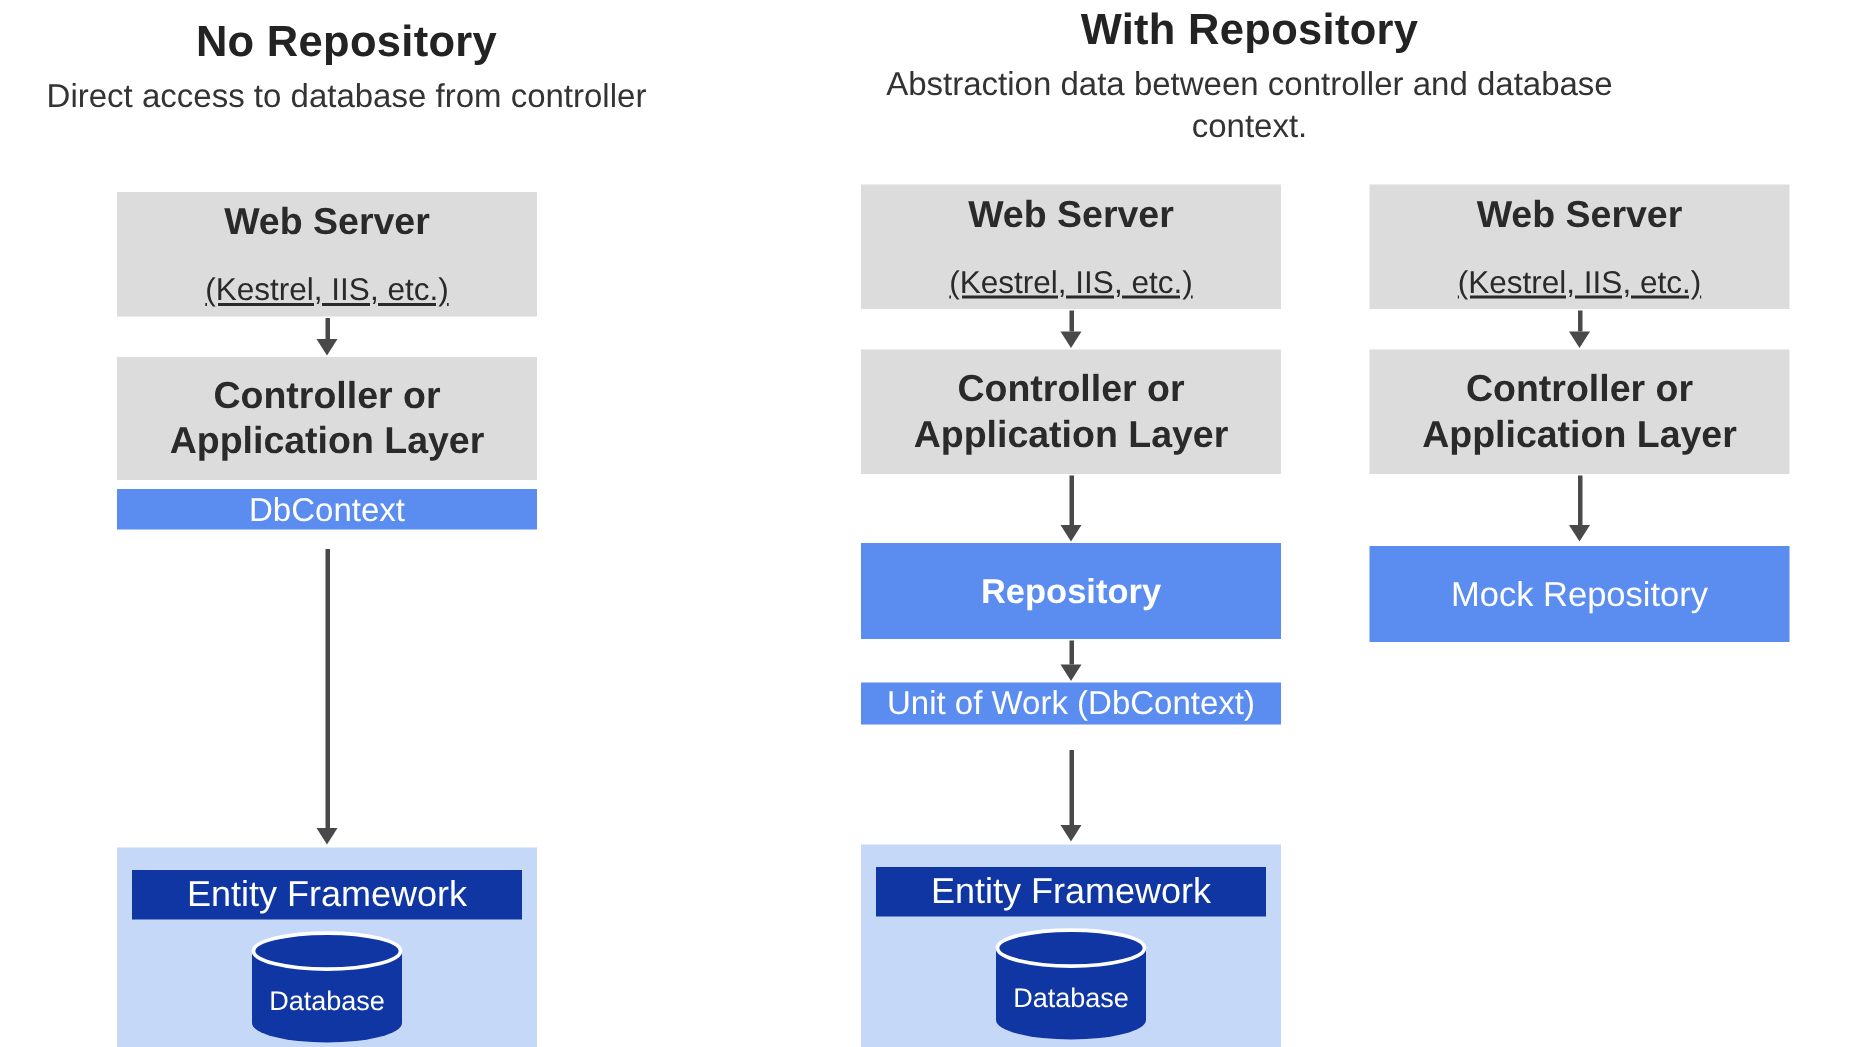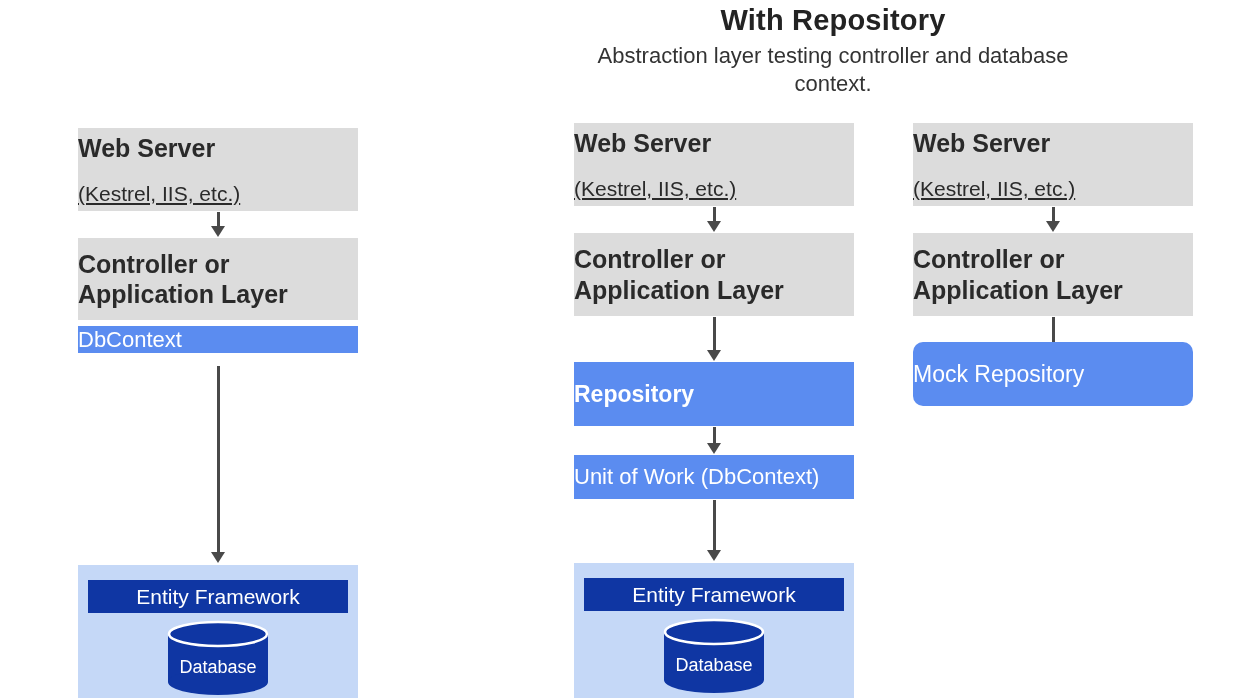--- a/index.html
+++ b/index.html
@@ -28,21 +28,21 @@
   .header-left  { left: 0px;   top: 12px; width: 462px; }
   .header-right { left: 560px; top: 4px; width: 546px; }
   .h-title { font-size: 29px; font-weight: 700; letter-spacing: 0.2px; color: #232323; }
   .h-sub   { font-size: 22px; font-weight: 400; margin-top: 5px; line-height: 1.25; color: #333333; }
 
   .box {
     position: absolute;
     width: 280px;
     display: flex;
     flex-direction: column;
-    align-items: flex-start;
+    align-items: center;
     justify-content: center;
     text-align: center;
   }
   .box-gray { background: var(--box-gray); color: #2a2a2a; }
   .box-blue { background: var(--box-blue); color: var(--text-white); font-size: 22px; font-weight: 400; }
   .box-title { font-size: 25px; font-weight: 700; line-height: 1.22; }
   .box-sub   { font-size: 21px; font-weight: 400; margin-top: 18px; text-decoration: underline; }
 
   .col-l { left: 78px;  }
   .col-m { left: 574px; }
@@ -70,43 +70,47 @@
     position: absolute;
     width: 280px;
     background: var(--box-light-blue);
   }
   .ef-bar {
     margin: 15px auto 0;
     width: 260px;
     height: 33px;
     background: var(--box-dark-blue);
     color: var(--text-white);
-    font-size: 21px;
+    font-size: 24px;
     font-weight: 400;
     text-align: center;
     line-height: 33px;
   }
   .cylinder { display: block; margin: 7px auto 0; }
   .cyl-fill { fill: var(--box-dark-blue); }
   .cyl-top  { fill: var(--box-dark-blue); stroke: #ffffff; stroke-width: 2.5px; }
   .cyl-text {
     fill: #ffffff;
     font-family: "Liberation Sans", "DejaVu Sans", sans-serif;
     font-size: 18px;
   }
 </style>
 </head>
 <body>
 
 <div class="canvas">
 
+  <div class="header header-left">
+    <div class="h-title">No Repository</div>
+    <div class="h-sub">Direct access to database from controller</div>
+  </div>
   <div class="header header-right">
     <div class="h-title">With Repository</div>
     <div class="h-sub">
-      <div>Abstraction layer testing controller and database context.</div>
+      <div>Abstraction data between controller and database context.</div>
     </div>
   </div>
 
   <div class="box box-gray col-l" style="top:128px;height:83px;">
     <div class="box-title">Web Server</div>
     <div class="box-sub">(Kestrel, IIS, etc.)</div>
   </div>
 
   <div class="arrow arr-l" style="top:212px;height:25px;">
     <div class="shaft"></div>
@@ -159,21 +163,21 @@
 
   <div class="box box-blue col-m" style="top:362px;height:64px;font-size:23px;font-weight:bold;">
     <div>Repository</div>
   </div>
 
   <div class="arrow arr-m" style="top:427px;height:27px;">
     <div class="shaft"></div>
     <div class="head"></div>
   </div>
 
-  <div class="box box-blue col-m" style="top:455px;height:44px;">
+  <div class="box box-blue col-m" style="top:455px;height:28px;">
     <div>Unit of Work (DbContext)</div>
   </div>
 
   <div class="arrow arr-m" style="top:500px;height:61px;">
     <div class="shaft"></div>
     <div class="head"></div>
   </div>
 
   <div class="ef-panel col-m" style="top:563px;height:135px;">
     <div class="ef-bar">Entity Framework</div>
@@ -198,17 +202,17 @@
   <div class="box box-gray col-r" style="top:233px;height:83px;">
     <div class="box-title">Controller or</div>
     <div class="box-title">Application Layer</div>
   </div>
 
   <div class="arrow arr-r" style="top:317px;height:44px;">
     <div class="shaft"></div>
     <div class="head"></div>
   </div>
 
-  <div class="box box-blue col-r" style="top:342px;height:64px;font-size:23px;border-radius:10px;">
+  <div class="box box-blue col-r" style="top:364px;height:64px;font-size:23px;">
     <div>Mock Repository</div>
   </div>
 
 </div>
 
 </body></html>

